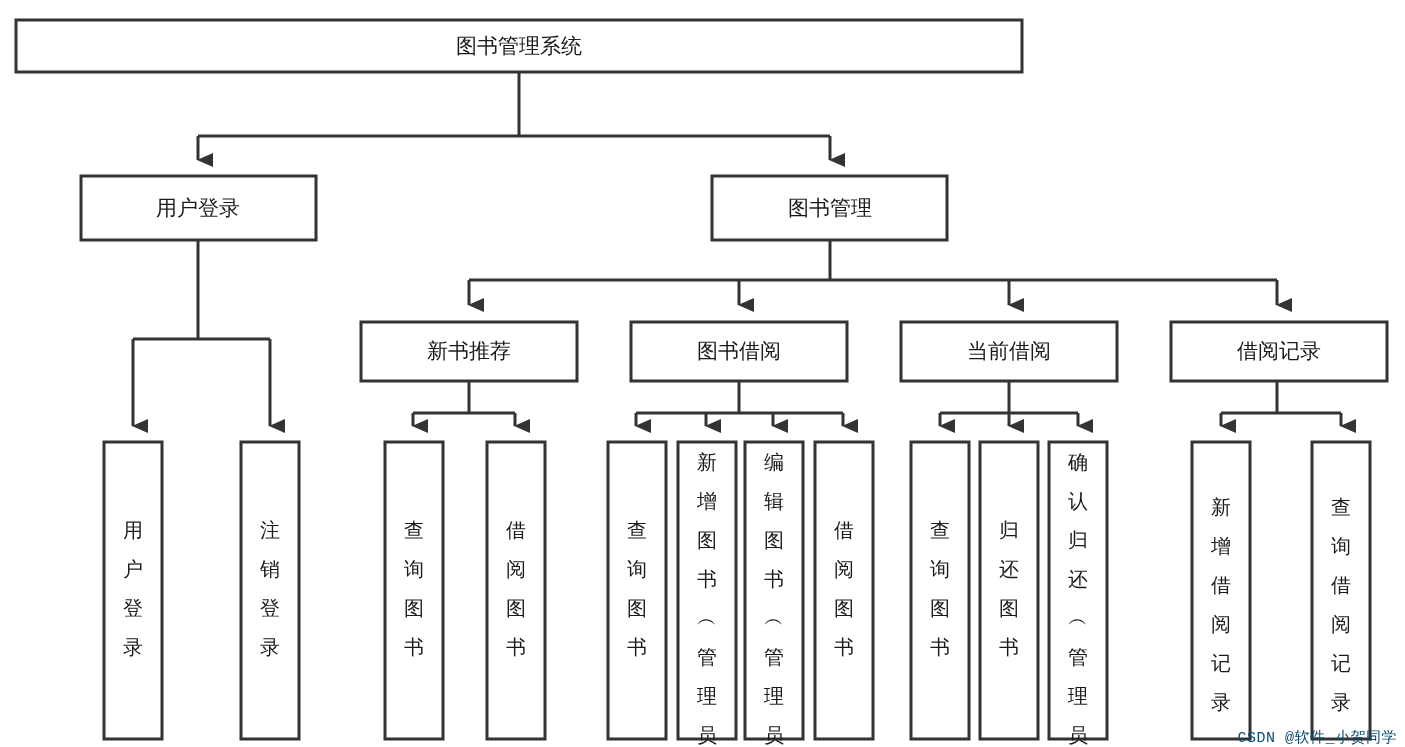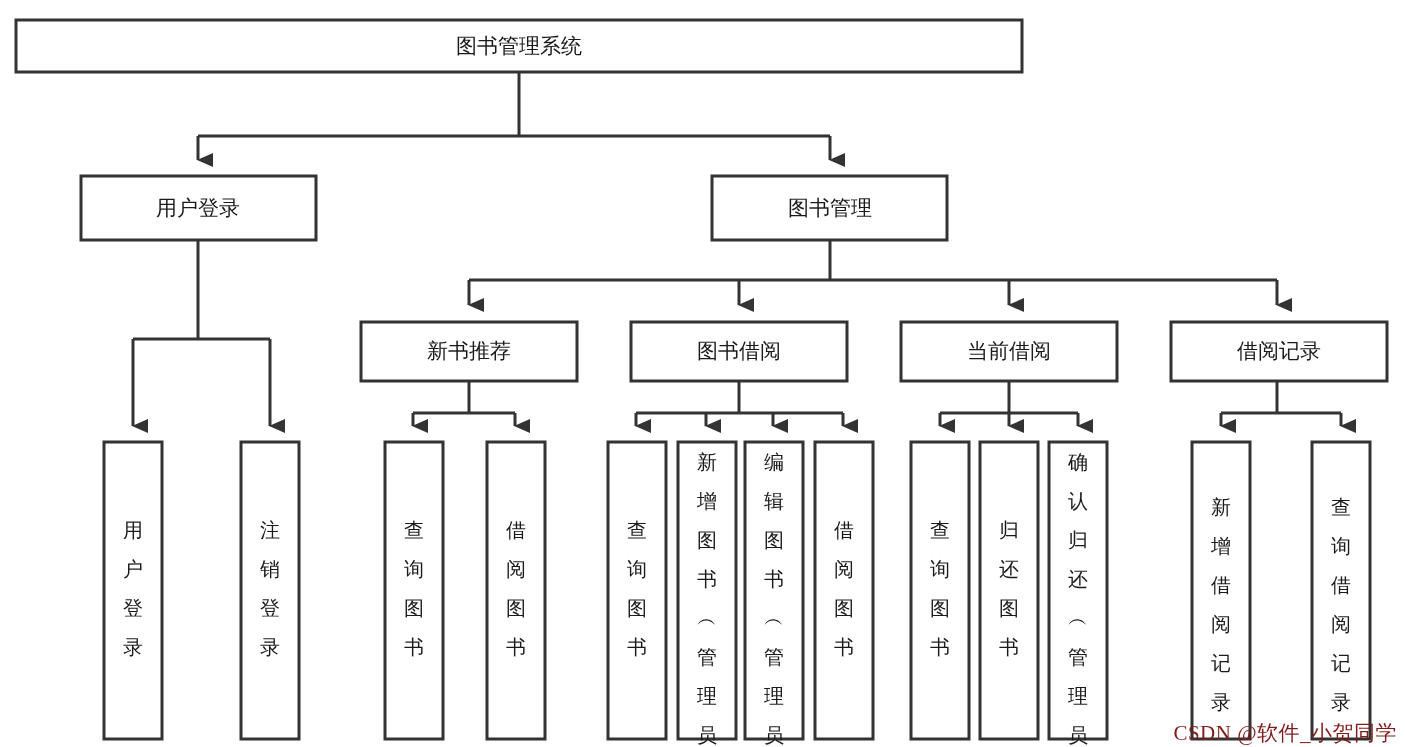--- a/index.html
+++ b/index.html
@@ -50,23 +50,23 @@
     fill: none;
   }
   .arrow-head {
     fill: #333333;
     stroke: none;
   }
   .watermark {
     position: absolute;
     right: 8px;
     bottom: 6px;
-    font-family: Liberation Serif, serif;
-    font-size: 21px;
-    color: #7f1d1d;
+    font-family: Liberation Mono, monospace;
+    font-size: 15px;
+    color: #0c4a6e;
     letter-spacing: 0.5px;
     white-space: nowrap;
     pointer-events: none;
   }
 </style>
 </head>
 <body>
 
 <div id="diagram-root">
   <svg class="diagram" viewBox="0 0 1405 747" xmlns="http://www.w3.org/2000/svg">

